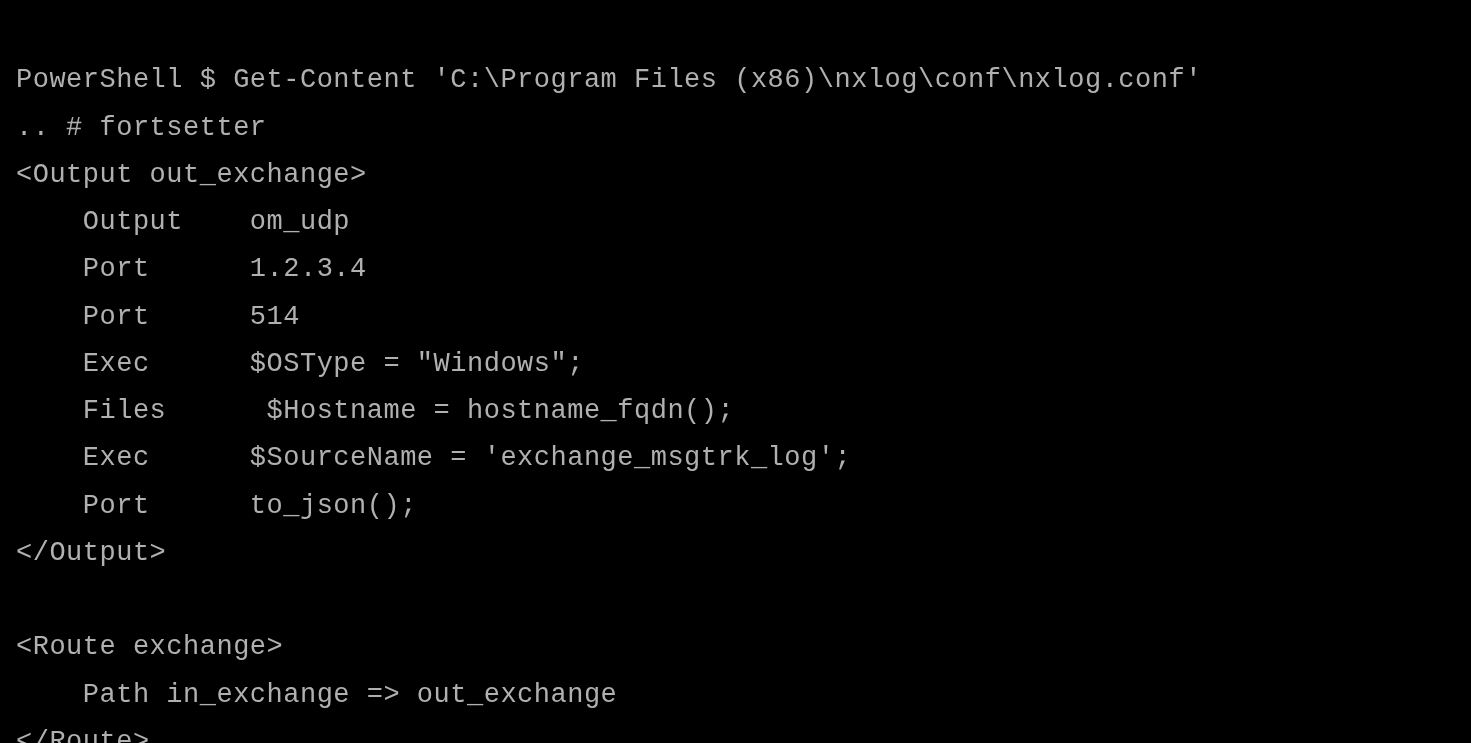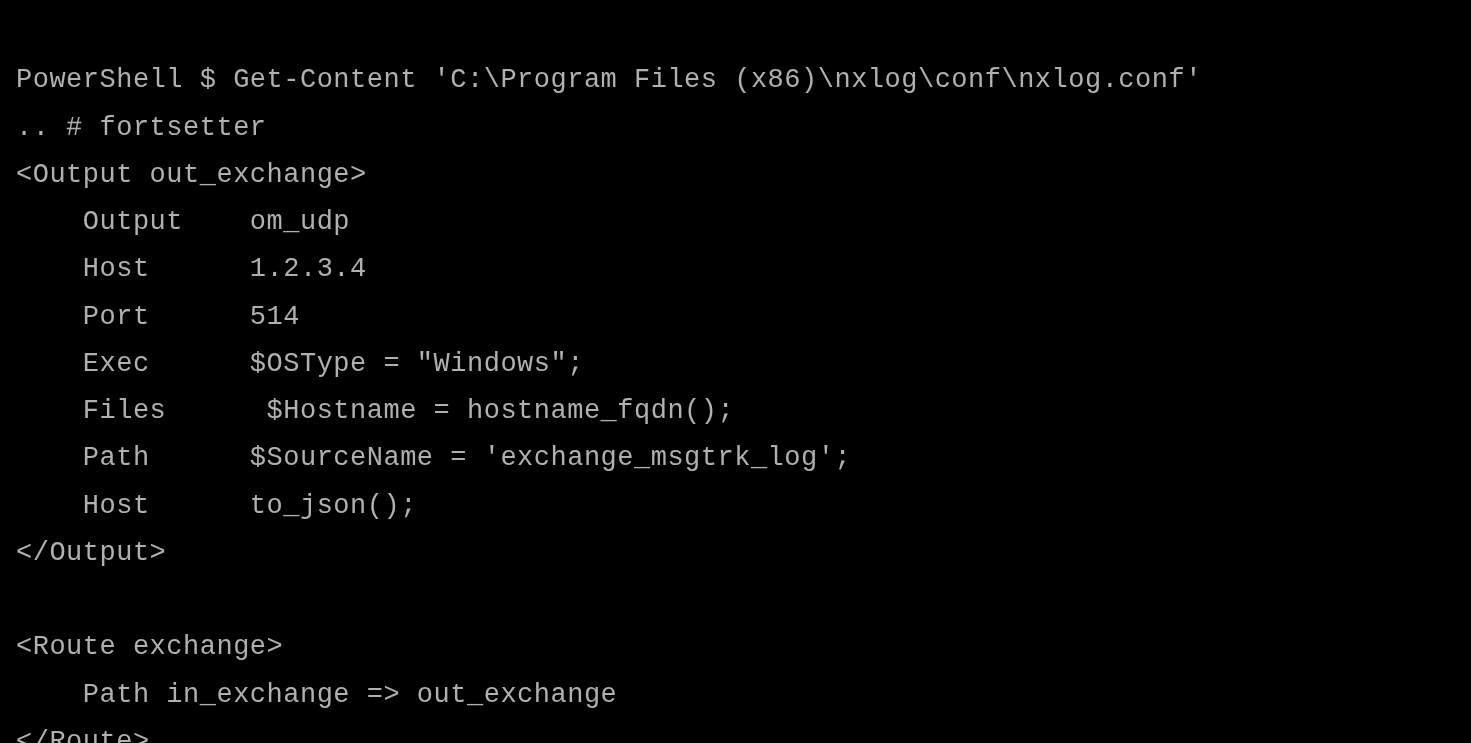--- a/index.html
+++ b/index.html
@@ -25,24 +25,24 @@
   }
 </style>
 </head>
 <body>
 
 <div class="terminal">
 <span>PowerShell $ Get-Content 'C:\Program Files (x86)\nxlog\conf\nxlog.conf'</span>
 <span>.. # fortsetter</span>
 <span>&lt;Output out_exchange&gt;</span>
 <span>    Output    om_udp</span>
-<span>    Host      1.2.3.4</span>
+<span>    Port      1.2.3.4</span>
 <span>    Port      514</span>
 <span>    Exec      $OSType = "Windows";</span>
 <span>    Files      $Hostname = hostname_fqdn();</span>
-<span>    Path      $SourceName = 'exchange_msgtrk_log';</span>
-<span>    Host      to_json();</span>
+<span>    Exec      $SourceName = 'exchange_msgtrk_log';</span>
+<span>    Port      to_json();</span>
 <span>&lt;/Output&gt;</span>
 <span></span>
 <span>&lt;Route exchange&gt;</span>
 <span>    Path in_exchange =&gt; out_exchange</span>
 <span>&lt;/Route&gt;</span>
 </div>
 
 </body></html>

